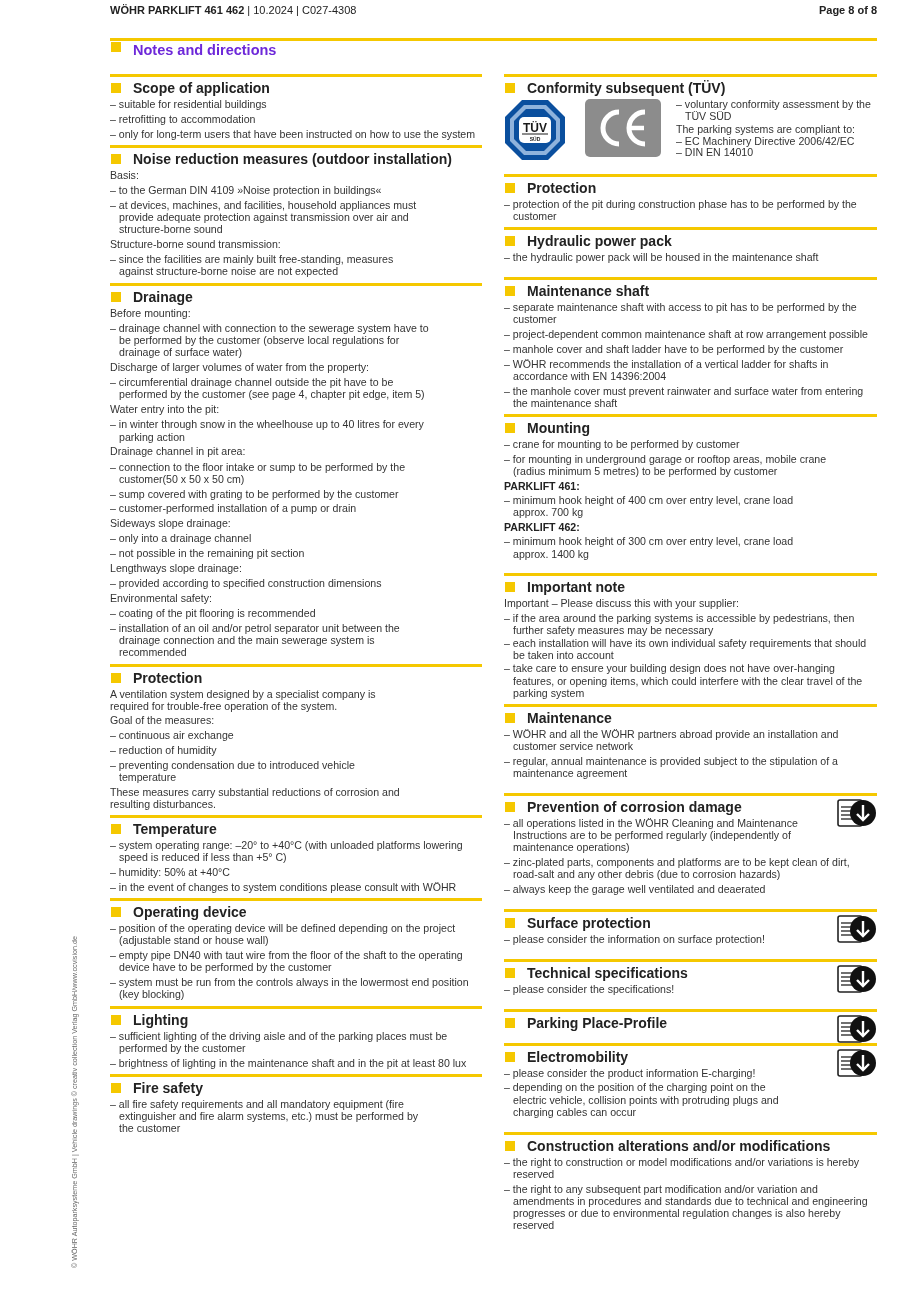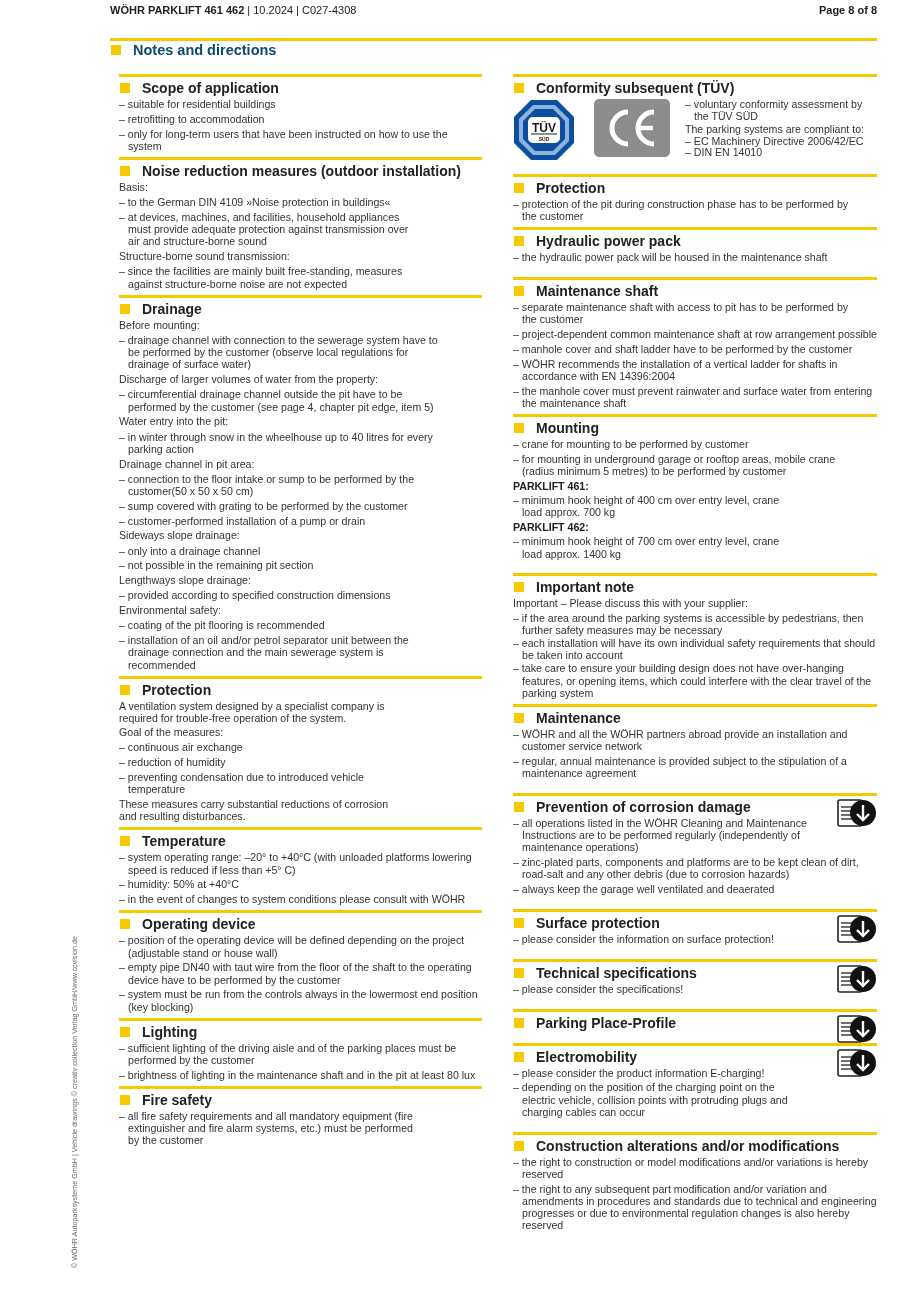--- a/index.html
+++ b/index.html
@@ -6,29 +6,29 @@
   html, body { width: 920px; height: 1301px; background: #ffffff; overflow: hidden; }
   body { position: relative; font-family: "Liberation Sans", sans-serif; color: #333333; }
 
   .header { position: absolute; left: 110px; top: 4px; width: 767px; height: 16px; font-size: 11px; color: #222; }
   .header .product { font-weight: bold; }
   .header .page { position: absolute; right: 0; top: 0; font-weight: bold; }
 
   .rule { height: 3px; background: #f5c800; }
 
   .top-rule { position: absolute; left: 110px; top: 38px; width: 767px; }
-  .page-title { position: absolute; left: 110px; top: 42px; font-size: 14.5px; font-weight: bold; color: #0c4a6e; display: flex; align-items: center; }
+  .page-title { position: absolute; left: 110px; top: 42px; font-size: 14.5px; font-weight: bold; color: #6d28d9; display: flex; }
 
   .sq { display: inline-block; width: 10px; height: 10px; background: #f5c800; margin-right: 12px; margin-left: 1px; flex: none; }
 
   .col { position: absolute; top: 74px; }
   .col-left { left: 110px; width: 372px; }
   .col-right { left: 504px; width: 373px; }
 
-  .section { position: relative; margin-bottom: 5px; margin-left: 9px; }
+  .section { position: relative; margin-bottom: 5px; }
   .section .rule { margin-bottom: 2px; }
   .sec-title { display: flex; align-items: center; font-size: 14px; font-weight: bold; color: #222; line-height: 18px; }
   .body { font-size: 10.6px; line-height: 12.2px; color: #333; padding-top: 1px; }
   .body p { margin-bottom: 3px; }
   .body .li { padding-left: 9px; text-indent: -9px; margin-bottom: 2.6px; }
   .body .sub { font-weight: bold; color: #222; margin-top: 2px; margin-bottom: 2px; }
 
   .dl-icon { position: absolute; right: 0; top: 6px; width: 40px; height: 28px; }
 
   .cert-row { display: flex; align-items: flex-start; margin-top: 2px; }
@@ -254,21 +254,21 @@
     <div class="sec-title">
         <span class="sq"></span>
         <span>Mounting</span>
       </div>
     <div class="body" style="padding-right:40px">
       <div class="li">– crane for mounting to be performed by customer</div>
       <div class="li">– for mounting in underground garage or rooftop areas, mobile crane (radius minimum 5 metres) to be performed by customer</div>
       <div class="sub">PARKLIFT 461:</div>
       <div class="li" style="padding-right:40px">– minimum hook height of 400 cm over entry level, crane load approx. 700 kg</div>
       <div class="sub">PARKLIFT 462:</div>
-      <div class="li" style="padding-right:40px">– minimum hook height of 700 cm over entry level, crane load approx. 1400 kg</div>
+      <div class="li" style="padding-right:40px">– minimum hook height of 300 cm over entry level, crane load approx. 1400 kg</div>
     </div>
     <div style="height:6px"></div>
   </div>
 
   <div class="section">
     <div class="rule"></div>
     <div class="sec-title">
         <span class="sq"></span>
         <span>Important note</span>
       </div>

